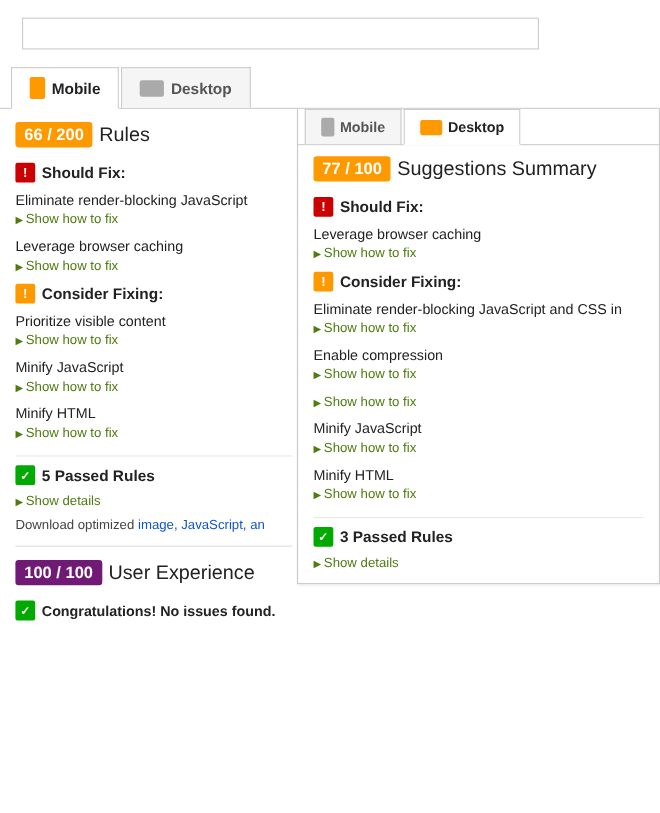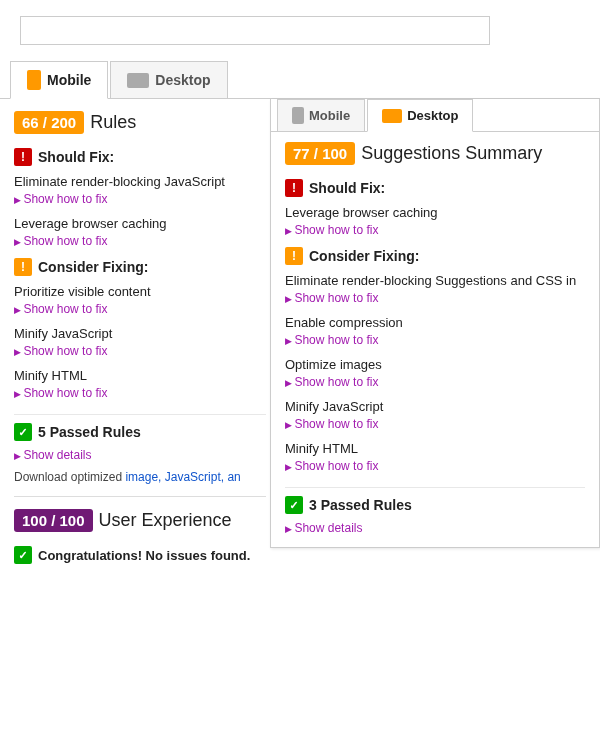--- a/index.html
+++ b/index.html
@@ -168,21 +168,21 @@
       margin-bottom: 10px;
     }
 
     .rule-text {
       font-size: 13px;
       color: #222;
       margin-bottom: 2px;
     }
 
     .show-link {
-      color: #a21caf;
+      color: #4d7c0f;
       font-size: 12px;
       cursor: pointer;
       text-decoration: none;
     }
 
     .show-link:before {
       content: "▶ ";
       font-size: 9px;
     }
 
@@ -346,29 +346,28 @@
       </div>
     </div>
 
     <div class="section-header">
       <span class="exclamation-icon orange-bg">!</span>
       <span>Consider Fixing:</span>
     </div>
 
     <div>
       <div class="rule-item">
-        <div class="rule-text">Eliminate render-blocking Suggestions and CSS in</div>
+        <div class="rule-text">Eliminate render-blocking JavaScript and CSS in</div>
         <a class="show-link">Show how to fix</a>
       </div>
       <div class="rule-item">
         <div class="rule-text">Enable compression</div>
         <a class="show-link">Show how to fix</a>
       </div>
       <div class="rule-item">
-        <div class="rule-text">Optimize images</div>
         <a class="show-link">Show how to fix</a>
       </div>
       <div class="rule-item">
         <div class="rule-text">Minify JavaScript</div>
         <a class="show-link">Show how to fix</a>
       </div>
       <div class="rule-item">
         <div class="rule-text">Minify HTML</div>
         <a class="show-link">Show how to fix</a>
       </div>

